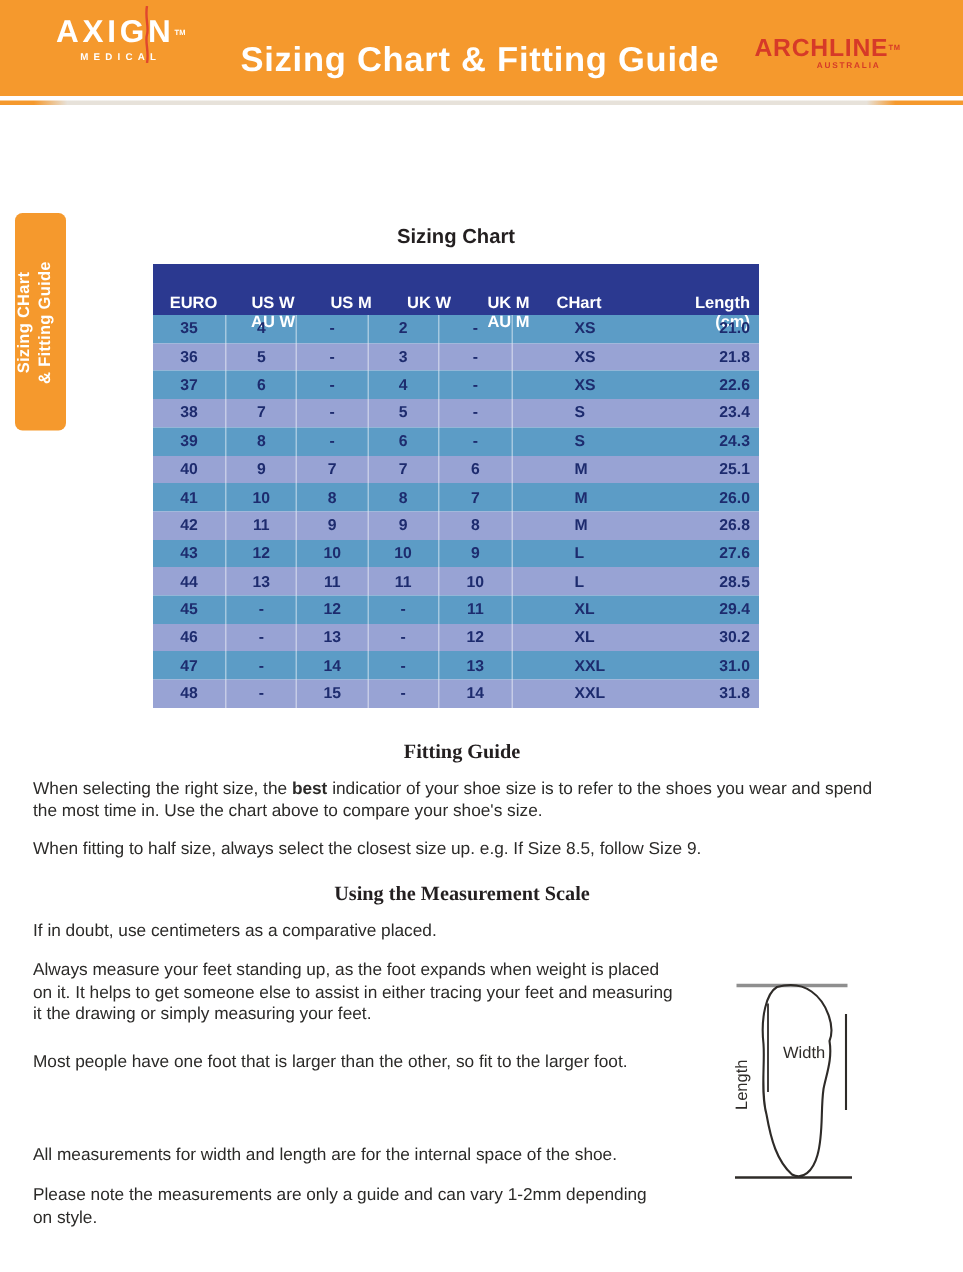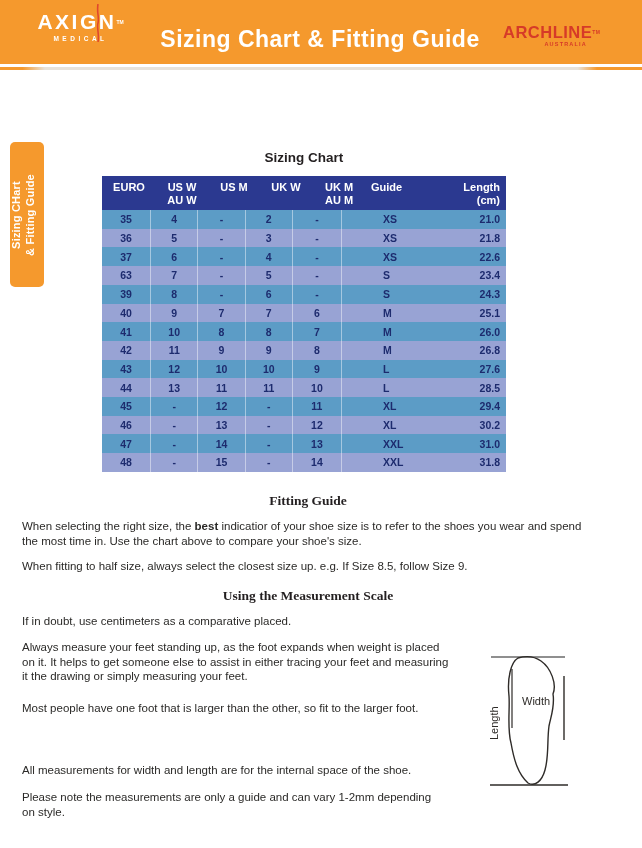--- a/index.html
+++ b/index.html
@@ -30,21 +30,21 @@
     color:#fff;font-weight:bold;font-size:11px;line-height:13.5px;letter-spacing:.2px;}
 
   
   .chart-title{position:absolute;left:0;top:150px;width:608px;text-align:center;
     font-size:13.5px;font-weight:bold;color:#231f20;}
   .foot-note{position:absolute;left:306px;top:157px;width:200px;text-align:right;
     font-size:12.5px;font-weight:bold;color:#231f20;margin-top:36px;}
   .s-table{position:absolute;left:102px;top:176px;width:404px;}
   .t-head{display:flex;background:var(--table_header_navy);height:34px;}
   .h-cell{color:#fff;font-size:11px;font-weight:bold;line-height:13px;white-space:pre-line;
-    box-sizing:border-box;padding-top:5px;text-align:center;}
+    box-sizing:border-box;padding-top:20px;text-align:center;}
   .t-row{display:flex;height:18.71px;}
   .t-row:nth-child(odd){background:var(--row_blue);}
   .t-row:nth-child(even){background:var(--row_periwinkle);}
   .t-cell{box-sizing:border-box;display:flex;align-items:center;justify-content:center;
     font-size:10.5px;font-weight:bold;color:var(--cell_text_navy);}
   .t-row .t-cell:nth-child(-n+5){border-right:1px solid rgba(255,255,255,.45);}
   .c0{width:54px;}.c1{width:52px;}.c2{width:52px;}.c3{width:52px;}.c4{width:54px;}
   .c5{width:70px;}.c6{width:70px;}
   .t-cell.c5{justify-content:flex-start;padding-left:5px;margin-left:36px;}
   .t-cell.c6{justify-content:flex-end;padding-right:6px;}
@@ -93,21 +93,21 @@
 
 <div class="s-table">
   <div class="t-head">
     <div class="h-cell c0">EURO</div>
     <div class="h-cell c1">US W
 AU W</div>
     <div class="h-cell c2">US M</div>
     <div class="h-cell c3">UK W</div>
     <div class="h-cell c4">UK M
 AU M</div>
-    <div class="h-cell c5">Guide</div>
+    <div class="h-cell c5">CHart</div>
     <div class="h-cell c6">Length
 (cm)</div>
   </div>
   <div>
       <div class="t-row">
         <div class="t-cell c0">35</div>
         <div class="t-cell c1">4</div>
         <div class="t-cell c2">-</div>
         <div class="t-cell c3">2</div>
         <div class="t-cell c4">-</div>
@@ -126,21 +126,21 @@
       <div class="t-row">
         <div class="t-cell c0">37</div>
         <div class="t-cell c1">6</div>
         <div class="t-cell c2">-</div>
         <div class="t-cell c3">4</div>
         <div class="t-cell c4">-</div>
         <div class="t-cell c5">XS</div>
         <div class="t-cell c6">22.6</div>
       </div>
       <div class="t-row">
-        <div class="t-cell c0">63</div>
+        <div class="t-cell c0">38</div>
         <div class="t-cell c1">7</div>
         <div class="t-cell c2">-</div>
         <div class="t-cell c3">5</div>
         <div class="t-cell c4">-</div>
         <div class="t-cell c5">S</div>
         <div class="t-cell c6">23.4</div>
       </div>
       <div class="t-row">
         <div class="t-cell c0">39</div>
         <div class="t-cell c1">8</div>

